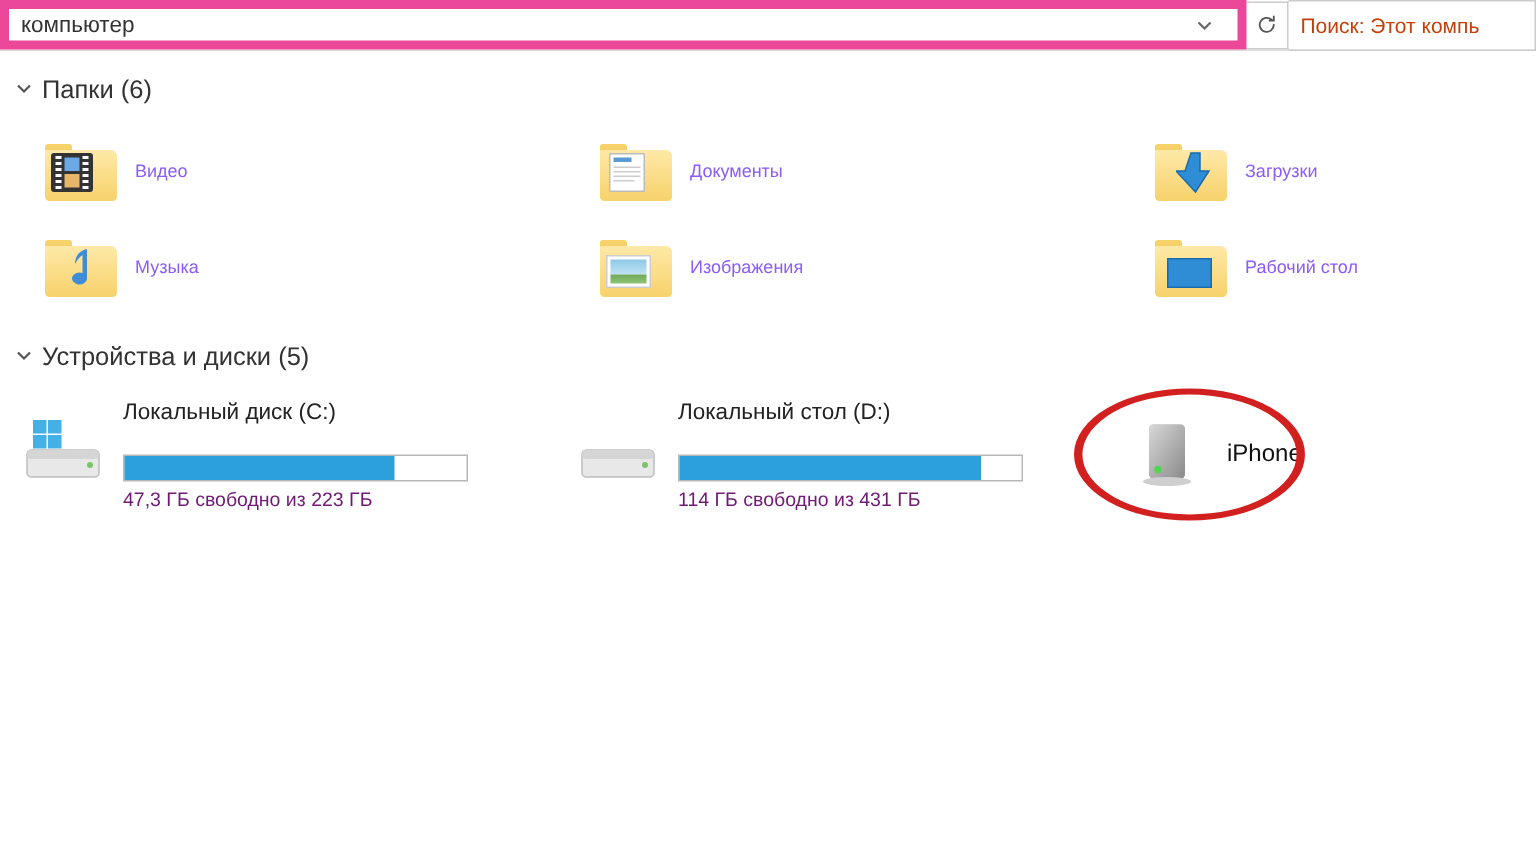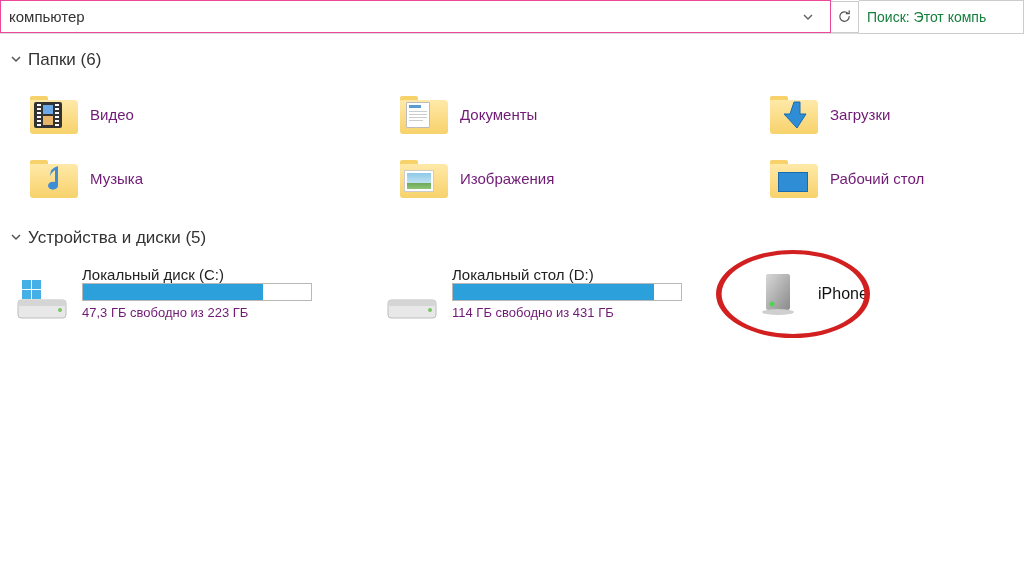--- a/index.html
+++ b/index.html
@@ -16,21 +16,21 @@
     display: flex;
     align-items: center;
     height: 34px;
     border-bottom: 1px solid #ddd;
   }
   .address-bar {
     flex: 1;
     display: flex;
     align-items: center;
     height: 100%;
-    border: 1px solid #ec4899;
+    border: 6px solid #ec4899;
     padding: 0 8px;
     font-size: 15px;
     color: #333;
     position: relative;
   }
   .address-text { flex: 1; }
   .dropdown-btn, .refresh-btn {
     width: 28px;
     height: 32px;
     display: flex;
@@ -41,21 +41,21 @@
   }
   .refresh-btn { border: 1px solid #ccc; border-left: none; }
   .search-box {
     width: 165px;
     height: 34px;
     border: 1px solid #ccc;
     border-left: none;
     display: flex;
     align-items: center;
     padding: 12px 8px;
-    color: #15803d;
+    color: #c2410c;
     font-size: 14px;
     overflow: hidden;
     white-space: nowrap;
   }
   .content { padding: 10px 0 0 0; }
   .section-header {
     display: flex;
     align-items: flex-end;
     padding: 6px 10px;
     font-size: 17px;
@@ -95,42 +95,42 @@
     position: absolute;
     top: 2px; left: 0;
     width: 18px; height: 8px;
     background: #f7d26b;
     border-radius: 2px 2px 0 0;
   }
   .folder-overlay {
     position: absolute;
     z-index: 2;
   }
-  .folder-label { font-size: 15px; color: #701a75; }
+  .folder-label { font-size: 12px; color: #8b5cf6; }
   .drives-row {
     display: grid;
     grid-template-columns: 370px 370px 1fr;
     padding: 12px 0 0 16px;
     align-items: center;
   }
   .drive-item {
     display: flex;
     align-items: flex-start;
     gap: 14px;
     cursor: pointer;
   }
   .drive-icon {
     width: 52px;
     height: 42px;
     position: relative;
     flex-shrink: 0;
     margin-top: 14px;
   }
   .drive-info { padding-top: 0; }
-  .drive-name { font-size: 15px; color: #222; margin-bottom: 0; }
+  .drive-name { font-size: 15px; color: #222; margin-bottom: 20px; }
   .progress-bar {
     width: 230px;
     height: 18px;
     border: 1px solid #b8b8b8;
     background: #fff;
     position: relative;
     margin-bottom: 4px;
   }
   .progress-fill {
     height: 100%;

